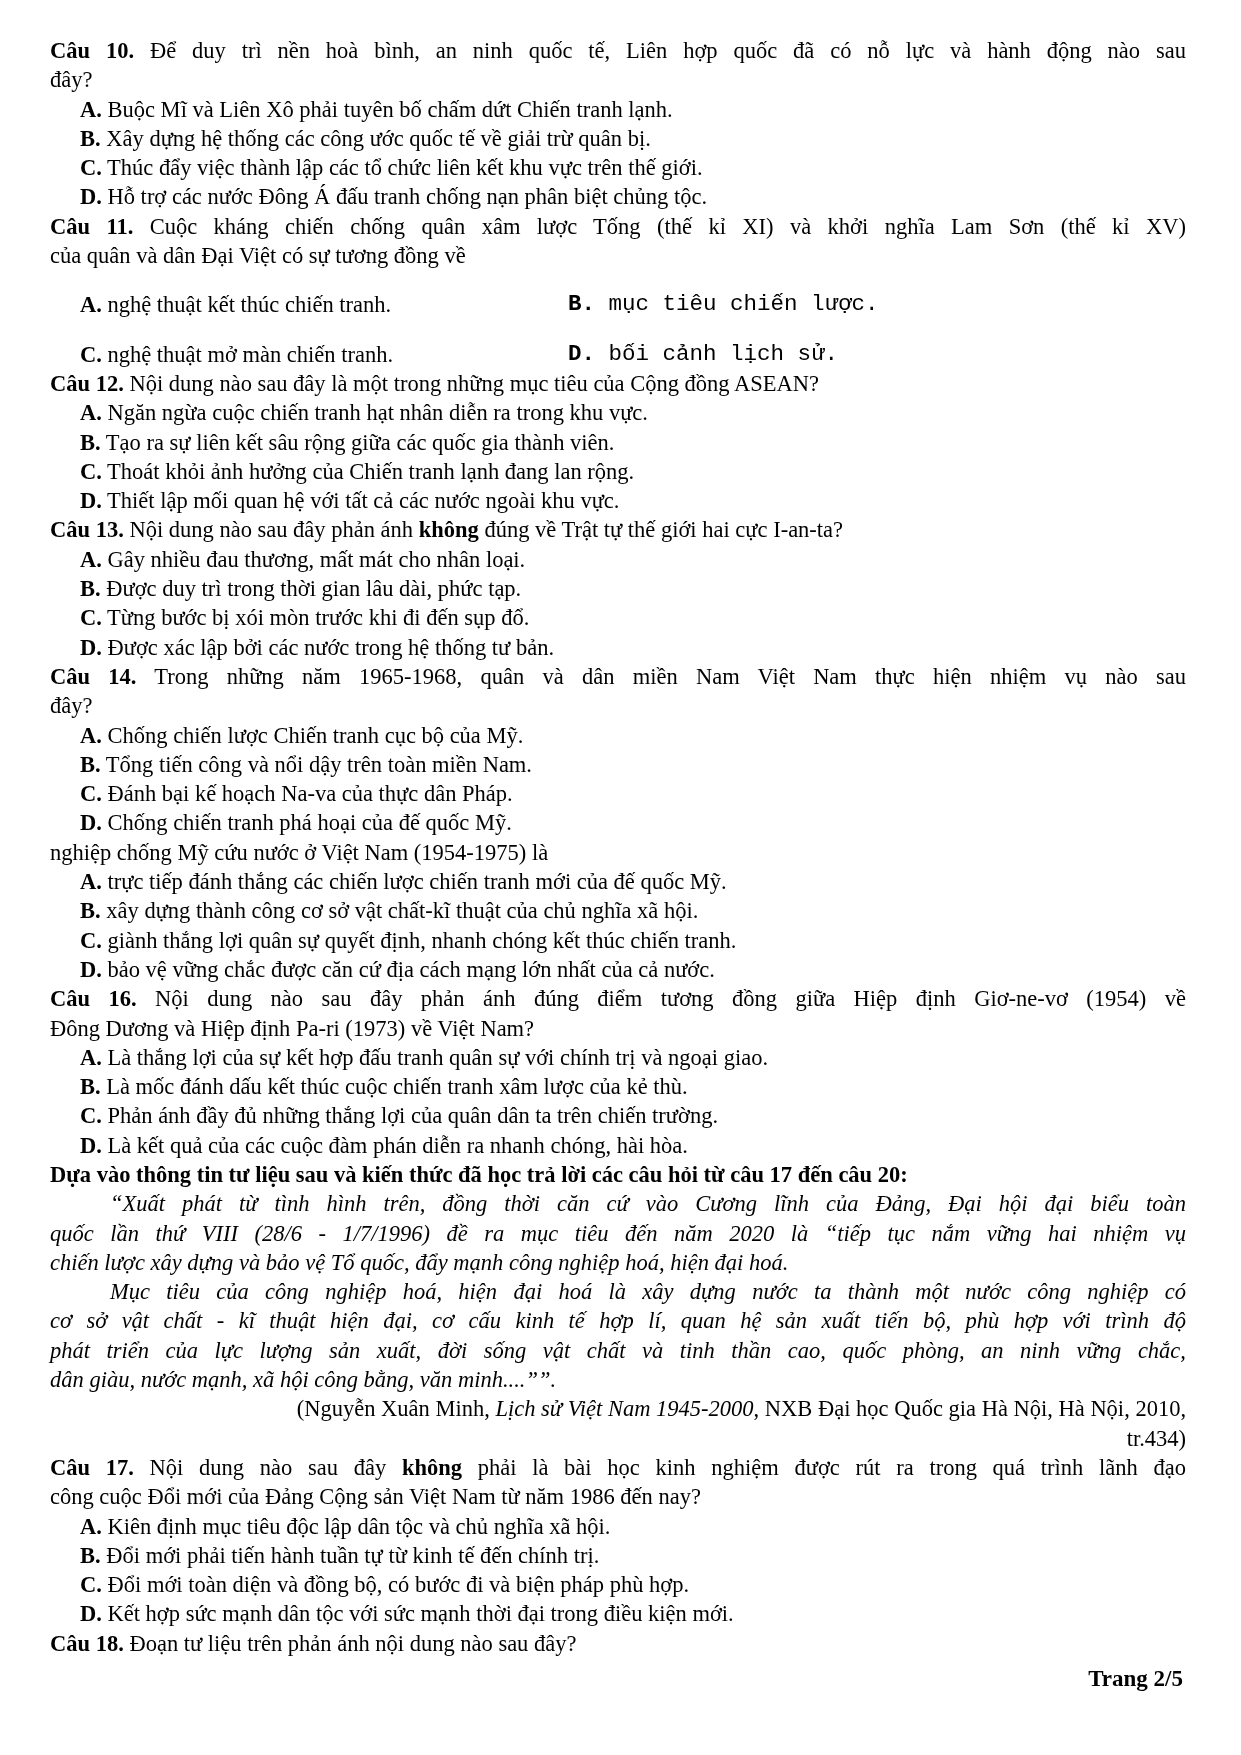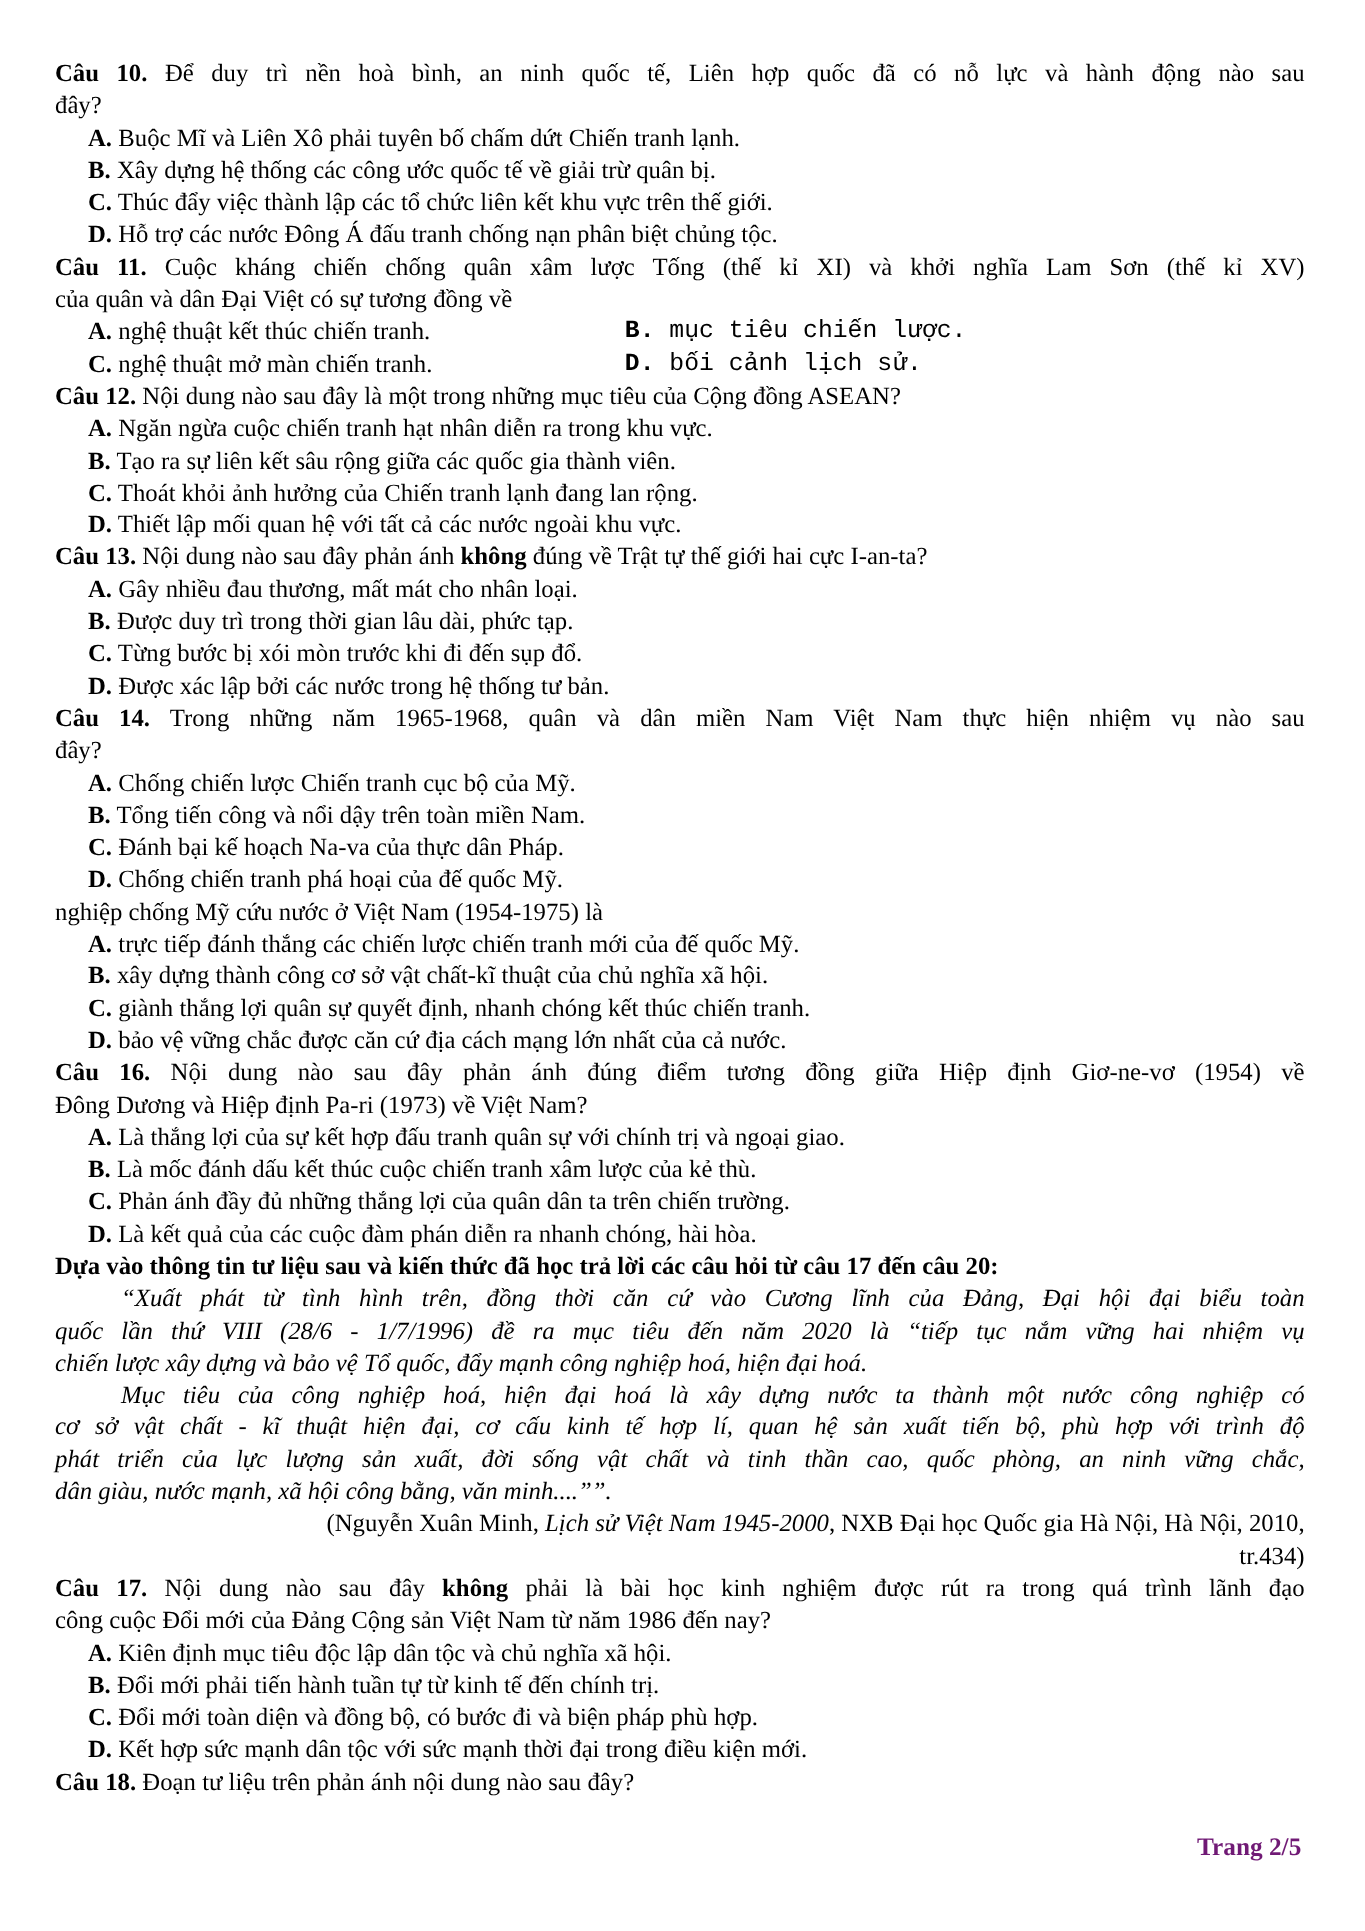--- a/index.html
+++ b/index.html
@@ -9,36 +9,36 @@
     width: 1241px;
     height: 1755px;
     background: #ffffff;
     font-family: "Liberation Serif", "DejaVu Serif", serif;
     color: #000000;
     overflow: hidden;
   }
   .doc {
     position: absolute;
     left: 50px;
-    top: 52px;
+    top: 36px;
     width: 1136px;
   }
   .block { margin: 0; padding: 0; }
   .line {
     font-size: 22.5px;
     line-height: 29.3px;
     min-height: 29.3px;
     text-align: left;
     white-space: normal;
   }
   .line.fill { text-align: justify; text-align-last: justify; -moz-text-align-last: justify; }
   .line.opt { padding-left: 30px; }
   .line.ind { text-indent: 60px; }
   .line.right { text-align: right; }
-  .optrow { display: flex; }
+  .optrow { display: flex; margin-top: 20px; }
   .optcell { font-size: 22.5px; line-height: 29.3px; }
   .optcell.c0 { width: 518px; padding-left: 30px; flex: 0 0 518px; }
   .optcell.c1 { flex: 1 1 auto; font-family: Liberation Mono, monospace; }
   .b { font-weight: bold; }
   .i { font-style: italic; }
   .footer {
     position: absolute;
     right: 58px;
     top: 1664px;
     font-size: 23px;
@@ -147,14 +147,14 @@
       <div class="block block-options">
         <div class="line opt"><span class="b ">A.</span><span> Kiên định mục tiêu độc lập dân tộc và chủ nghĩa xã hội.</span></div>
         <div class="line opt"><span class="b ">B.</span><span> Đổi mới phải tiến hành tuần tự từ kinh tế đến chính trị.</span></div>
         <div class="line opt"><span class="b ">C.</span><span> Đổi mới toàn diện và đồng bộ, có bước đi và biện pháp phù hợp.</span></div>
         <div class="line opt"><span class="b ">D.</span><span> Kết hợp sức mạnh dân tộc với sức mạnh thời đại trong điều kiện mới.</span></div>
       </div>
       <div class="block block-question">
         <div class="line"><span class="b ">Câu 18.</span><span> Đoạn tư liệu trên phản ánh nội dung nào sau đây?</span></div>
       </div>
     </div>
-  <div class="footer" style="color: #701a75;">Trang 2/5</div>
+  <div class="footer" style="color: #000000;">Trang 2/5</div>
 </div>
 
 </body></html>

